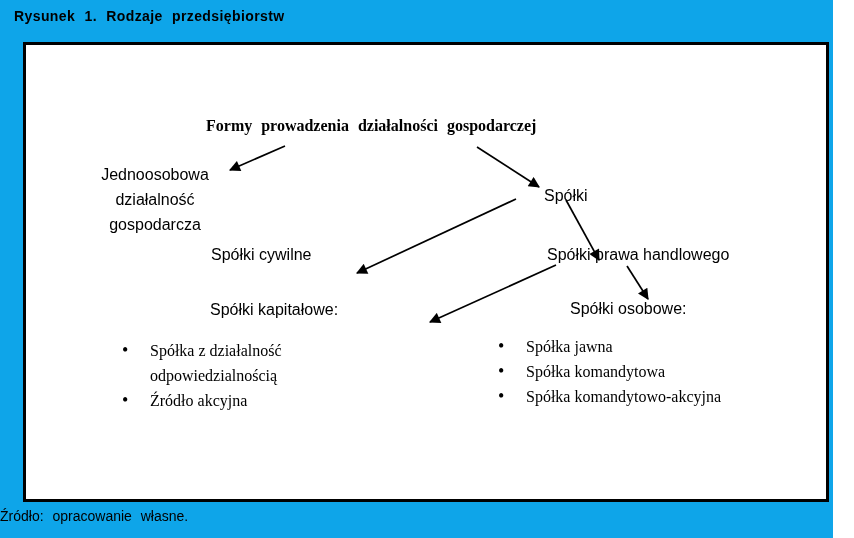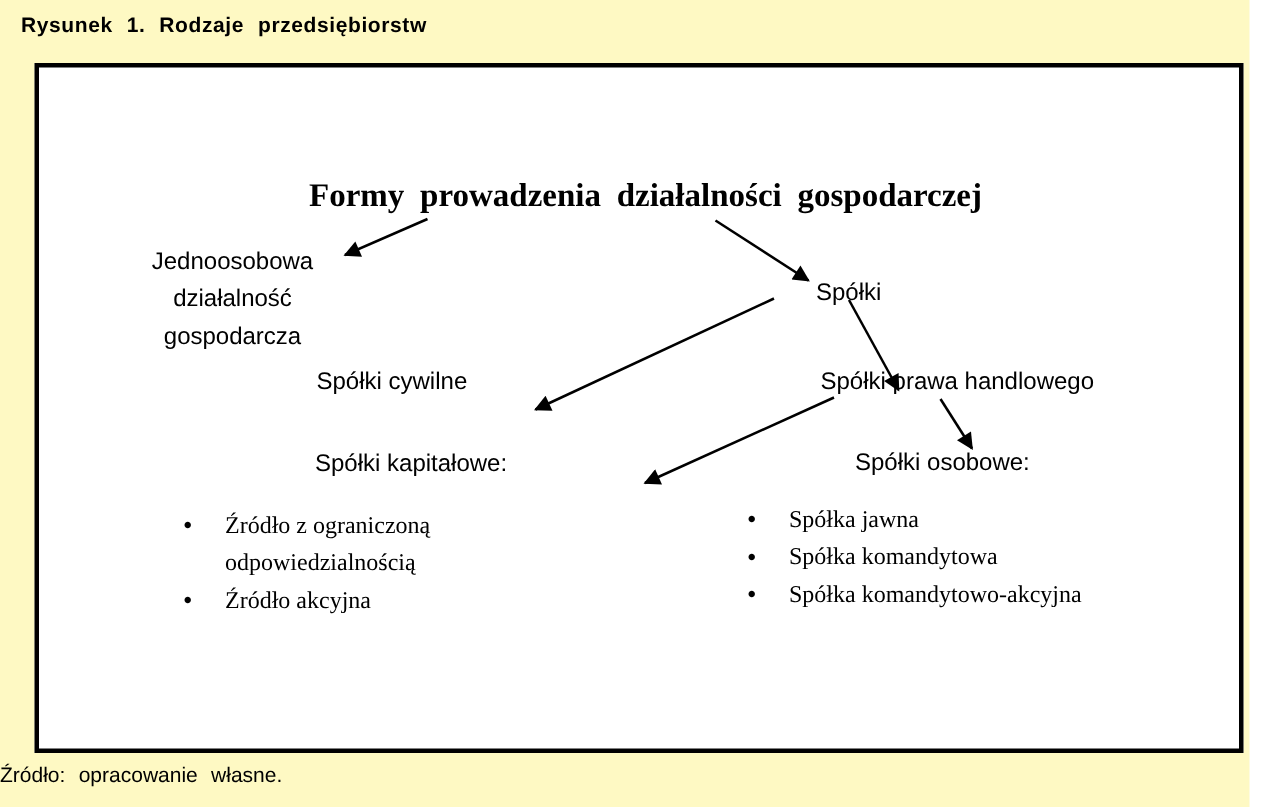--- a/index.html
+++ b/index.html
@@ -4,21 +4,21 @@
 <style>
   html, body {
     margin: 0;
     padding: 0;
     background: #ffffff;
   }
   #page {
     position: relative;
     width: 833px;
     height: 538px;
-    background: #fef9c3;
+    background: #0ea5e9;
     color: #000000;
     overflow: hidden;
   }
   .caption {
     position: absolute;
     left: 14px;
     top: 8px;
     font-family: "Liberation Sans", sans-serif;
     font-weight: bold;
     font-size: 14px;
@@ -44,21 +44,21 @@
     line-height: 25px;
     color: #000000;
     white-space: nowrap;
   }
   .root-heading {
     position: absolute;
     left: 206px;
     top: 117px;
     font-family: "Liberation Serif", serif;
     font-weight: bold;
-    font-size: 22px;
+    font-size: 16px;
     word-spacing: 5px;
     color: #000000;
     white-space: nowrap;
   }
   .sole {
     left: 85px;
     top: 162px;
     width: 140px;
     text-align: center;
     white-space: normal;
@@ -129,21 +129,21 @@
 
   <div class="node civil">Spółki cywilne</div>
 
   <div class="node commercial">Spółki prawa handlowego</div>
 
   <div class="node personal-head">Spółki osobowe:</div>
 
   <div class="node capital-head">Spółki kapitałowe:</div>
 
   <ul class="bullet-list capital-list">
-    <li>Źródło z ograniczoną odpowiedzialnością</li>
+    <li>Spółka z działalność odpowiedzialnością</li>
     <li>Źródło akcyjna</li>
   </ul>
 
   <ul class="bullet-list personal-list">
     <li>Spółka jawna</li>
     <li>Spółka komandytowa</li>
     <li>Spółka komandytowo-akcyjna</li>
   </ul>
 
   <svg class="arrow-layer" viewBox="0 0 854 538" xmlns="http://www.w3.org/2000/svg">

